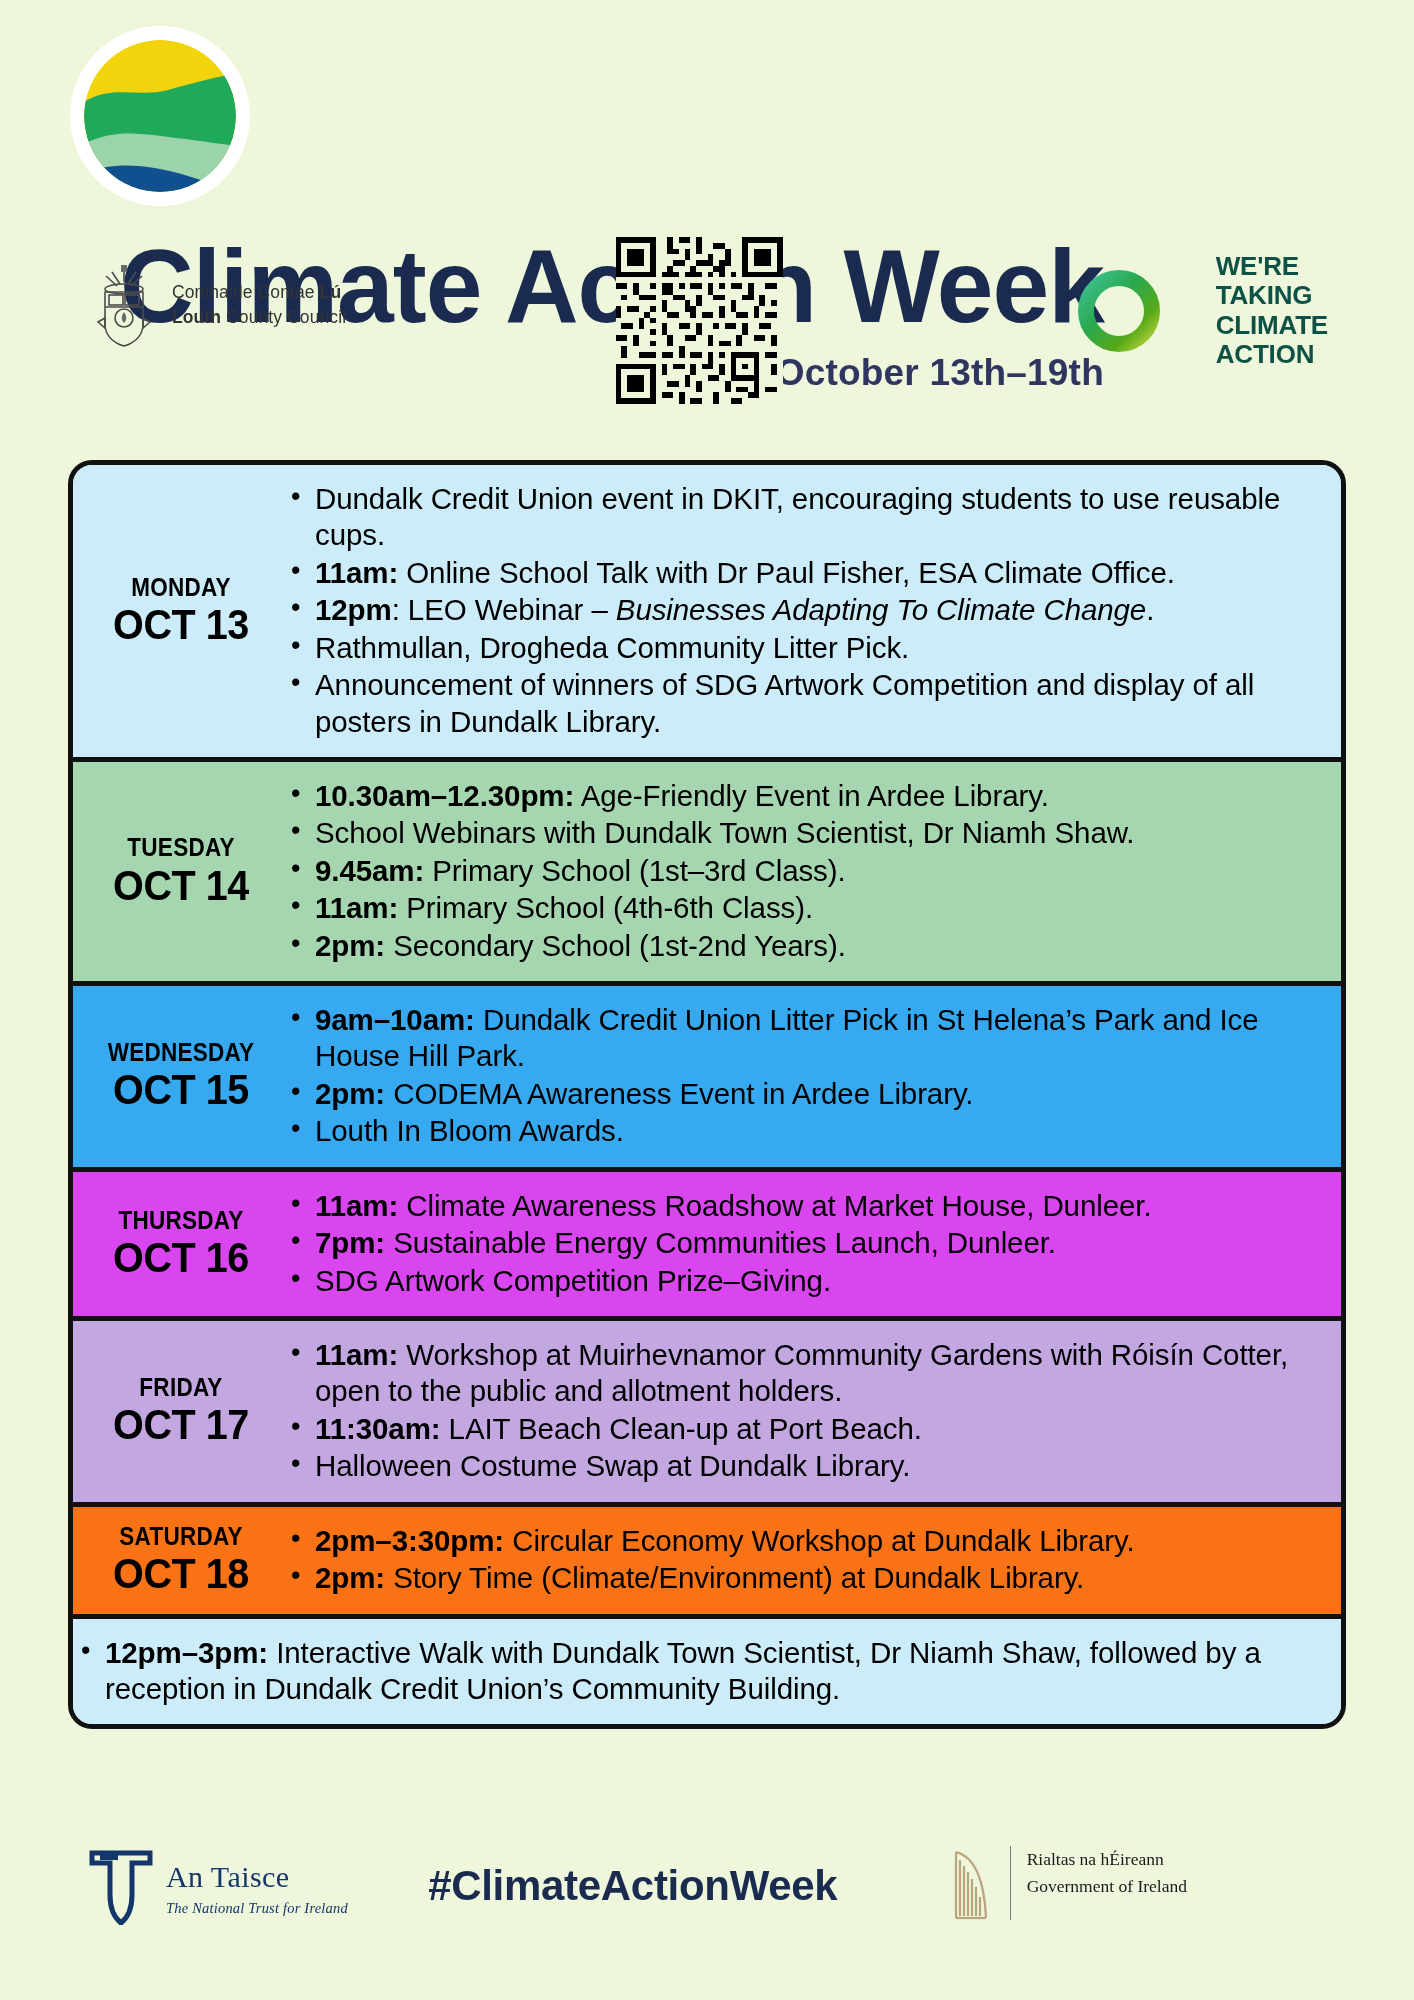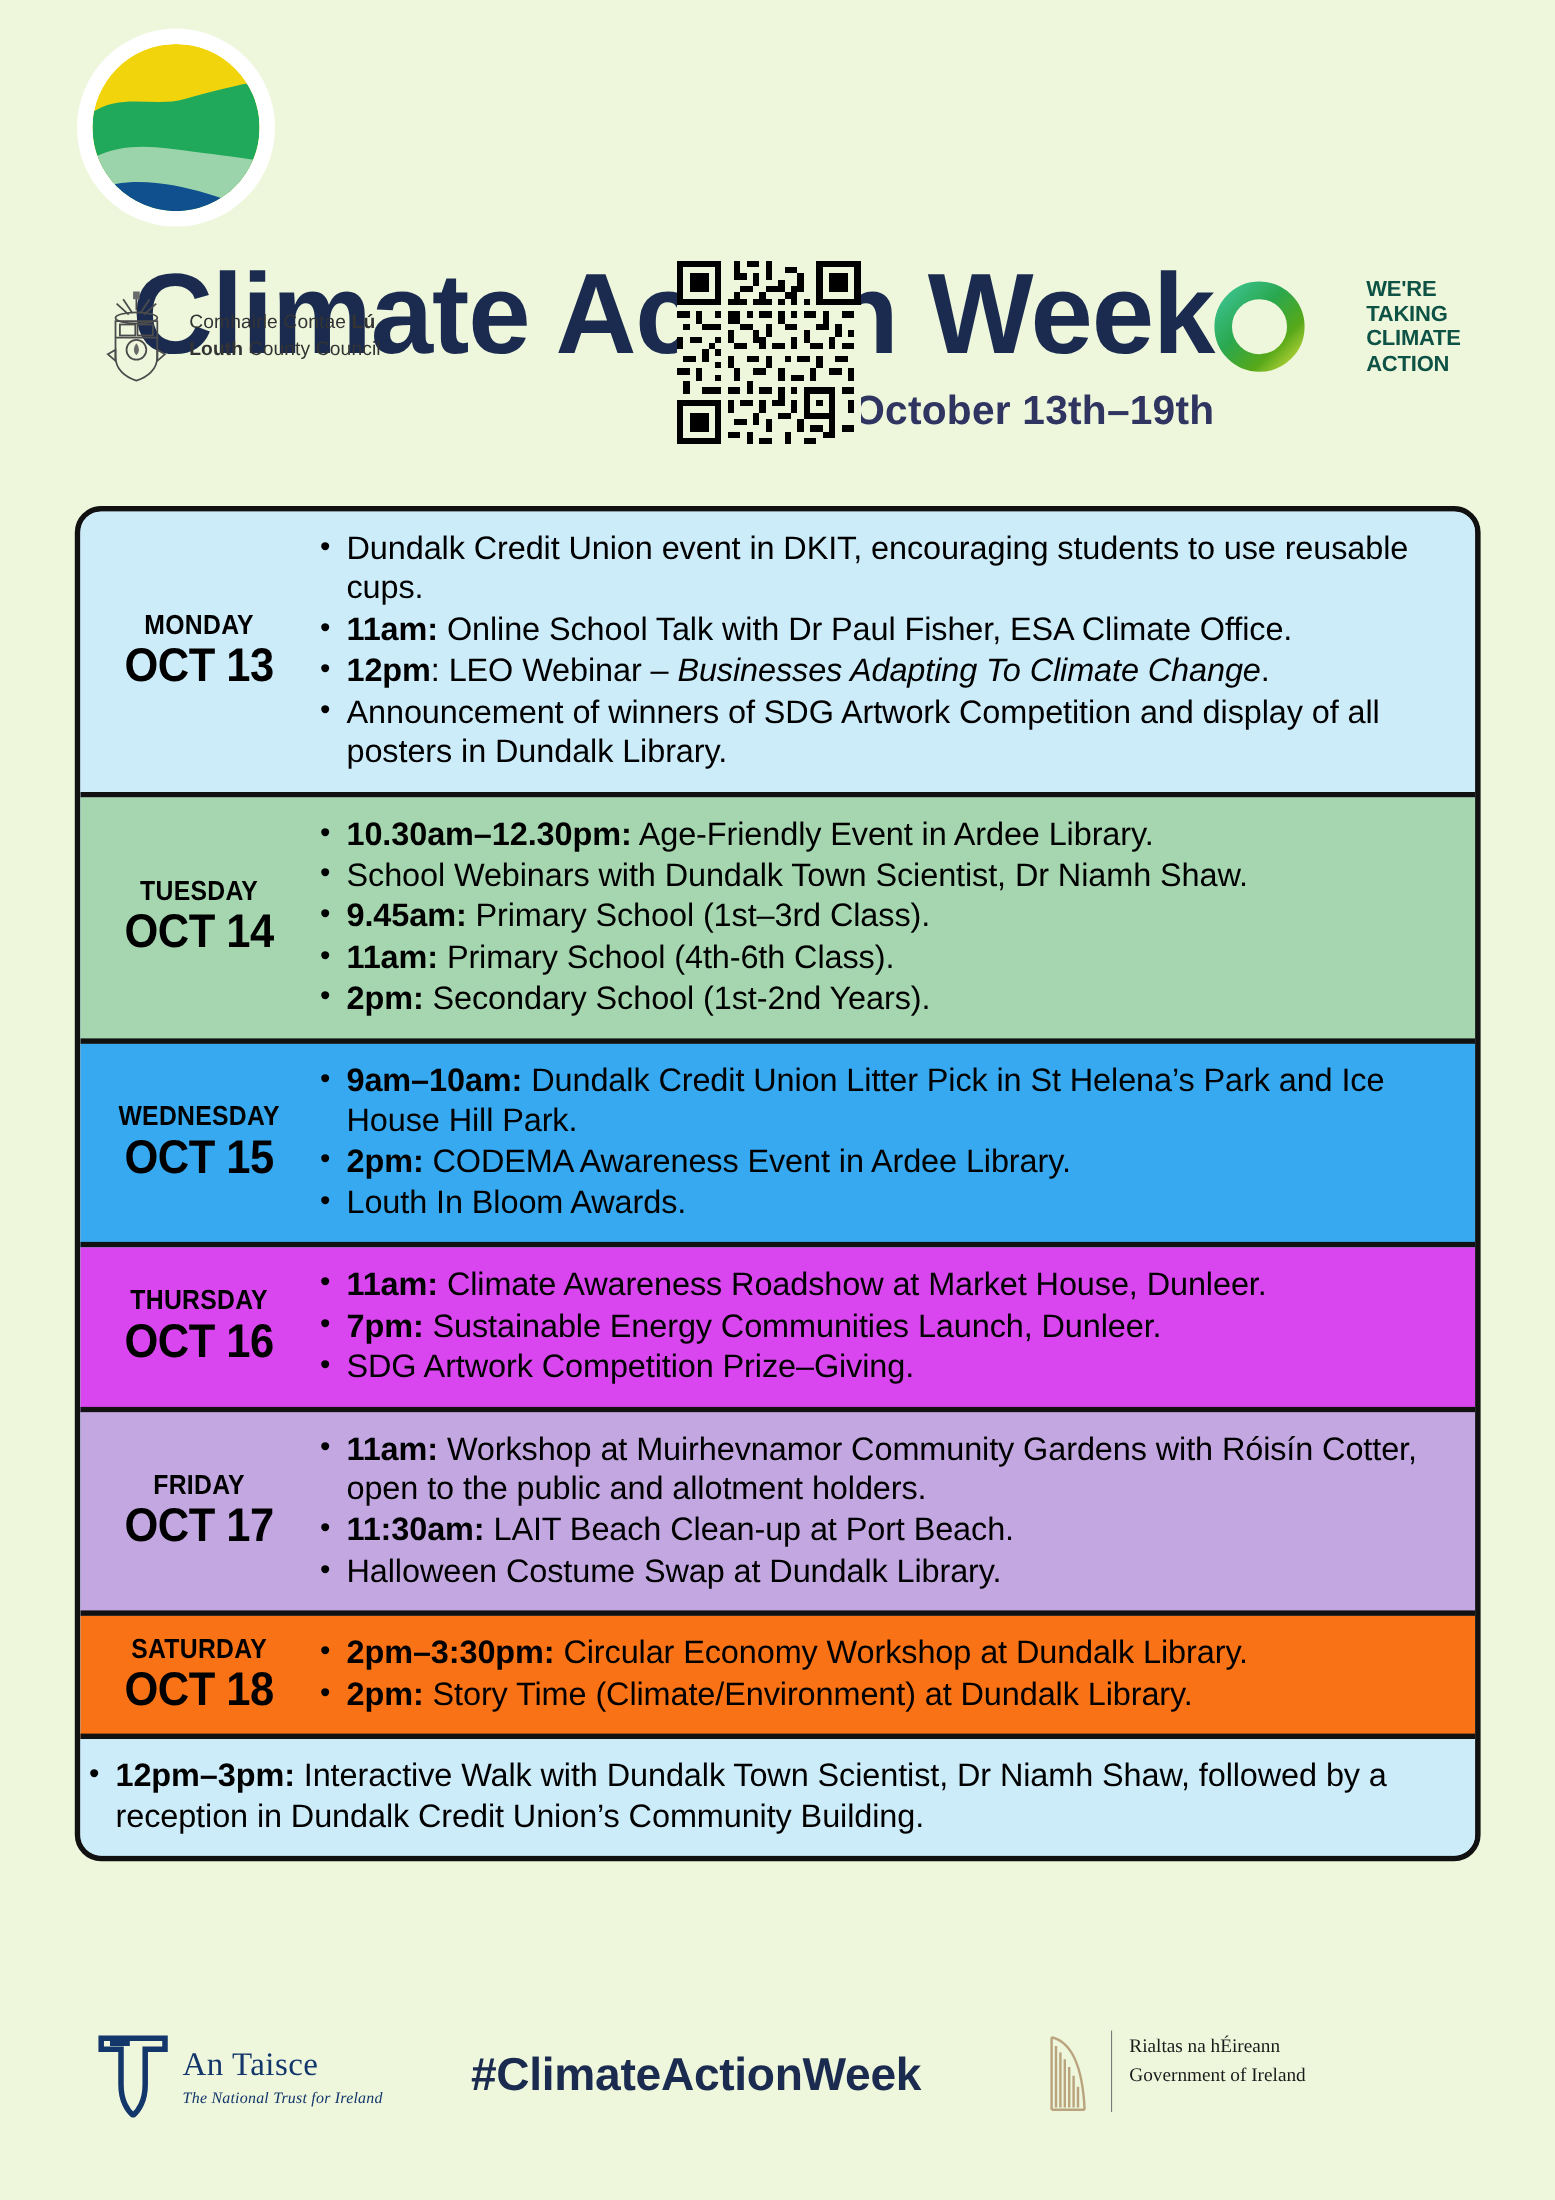--- a/index.html
+++ b/index.html
@@ -89,21 +89,21 @@
   .qr { width: 100%; height: 100%; display: block; }
   .wtca {
     position: absolute;
     right: 86px; top: 22px;
     display: flex; align-items: center; gap: 22px;
   }
   .ring { width: 86px; height: 86px; }
   .wtca-text {
     font-family: "Liberation Sans", sans-serif;
     font-weight: 700;
-    font-size: 20px;
+    font-size: 26px;
     line-height: 1.13;
     color: #0d5245;
     letter-spacing: -0.2px;
     margin-left: 32px;
   }
 
   
   .schedule {
     position: absolute;
     left: 68px; top: 460px;
@@ -433,20 +433,21 @@
       <div class="day-row" style="background: rgb(205, 236, 250);">
         <div class="day-label">
           <div class="day-name">MONDAY</div>
           <div class="day-date">OCT 13</div>
         </div>
         <div class="events">
           <ul>
             <li><span>Dundalk Credit Union event in DKIT, encouraging students to use reusable cups.</span></li>
             <li><b>11am:</b><span> Online School Talk with Dr Paul Fisher, ESA Climate Office.</span></li>
             <li><b>12pm</b><span>: LEO Webinar – </span><i>Businesses Adapting To Climate Change</i><span>.</span></li>
+            <li><span>Rathmullan, Drogheda Community Litter Pick.</span></li>
             <li><span>Announcement of winners of SDG Artwork Competition and display of all posters in Dundalk Library.</span></li>
           </ul>
         </div>
       </div>
       <div class="day-row" style="background: rgb(165, 214, 176);">
         <div class="day-label">
           <div class="day-name">TUESDAY</div>
           <div class="day-date">OCT 14</div>
         </div>
         <div class="events">

